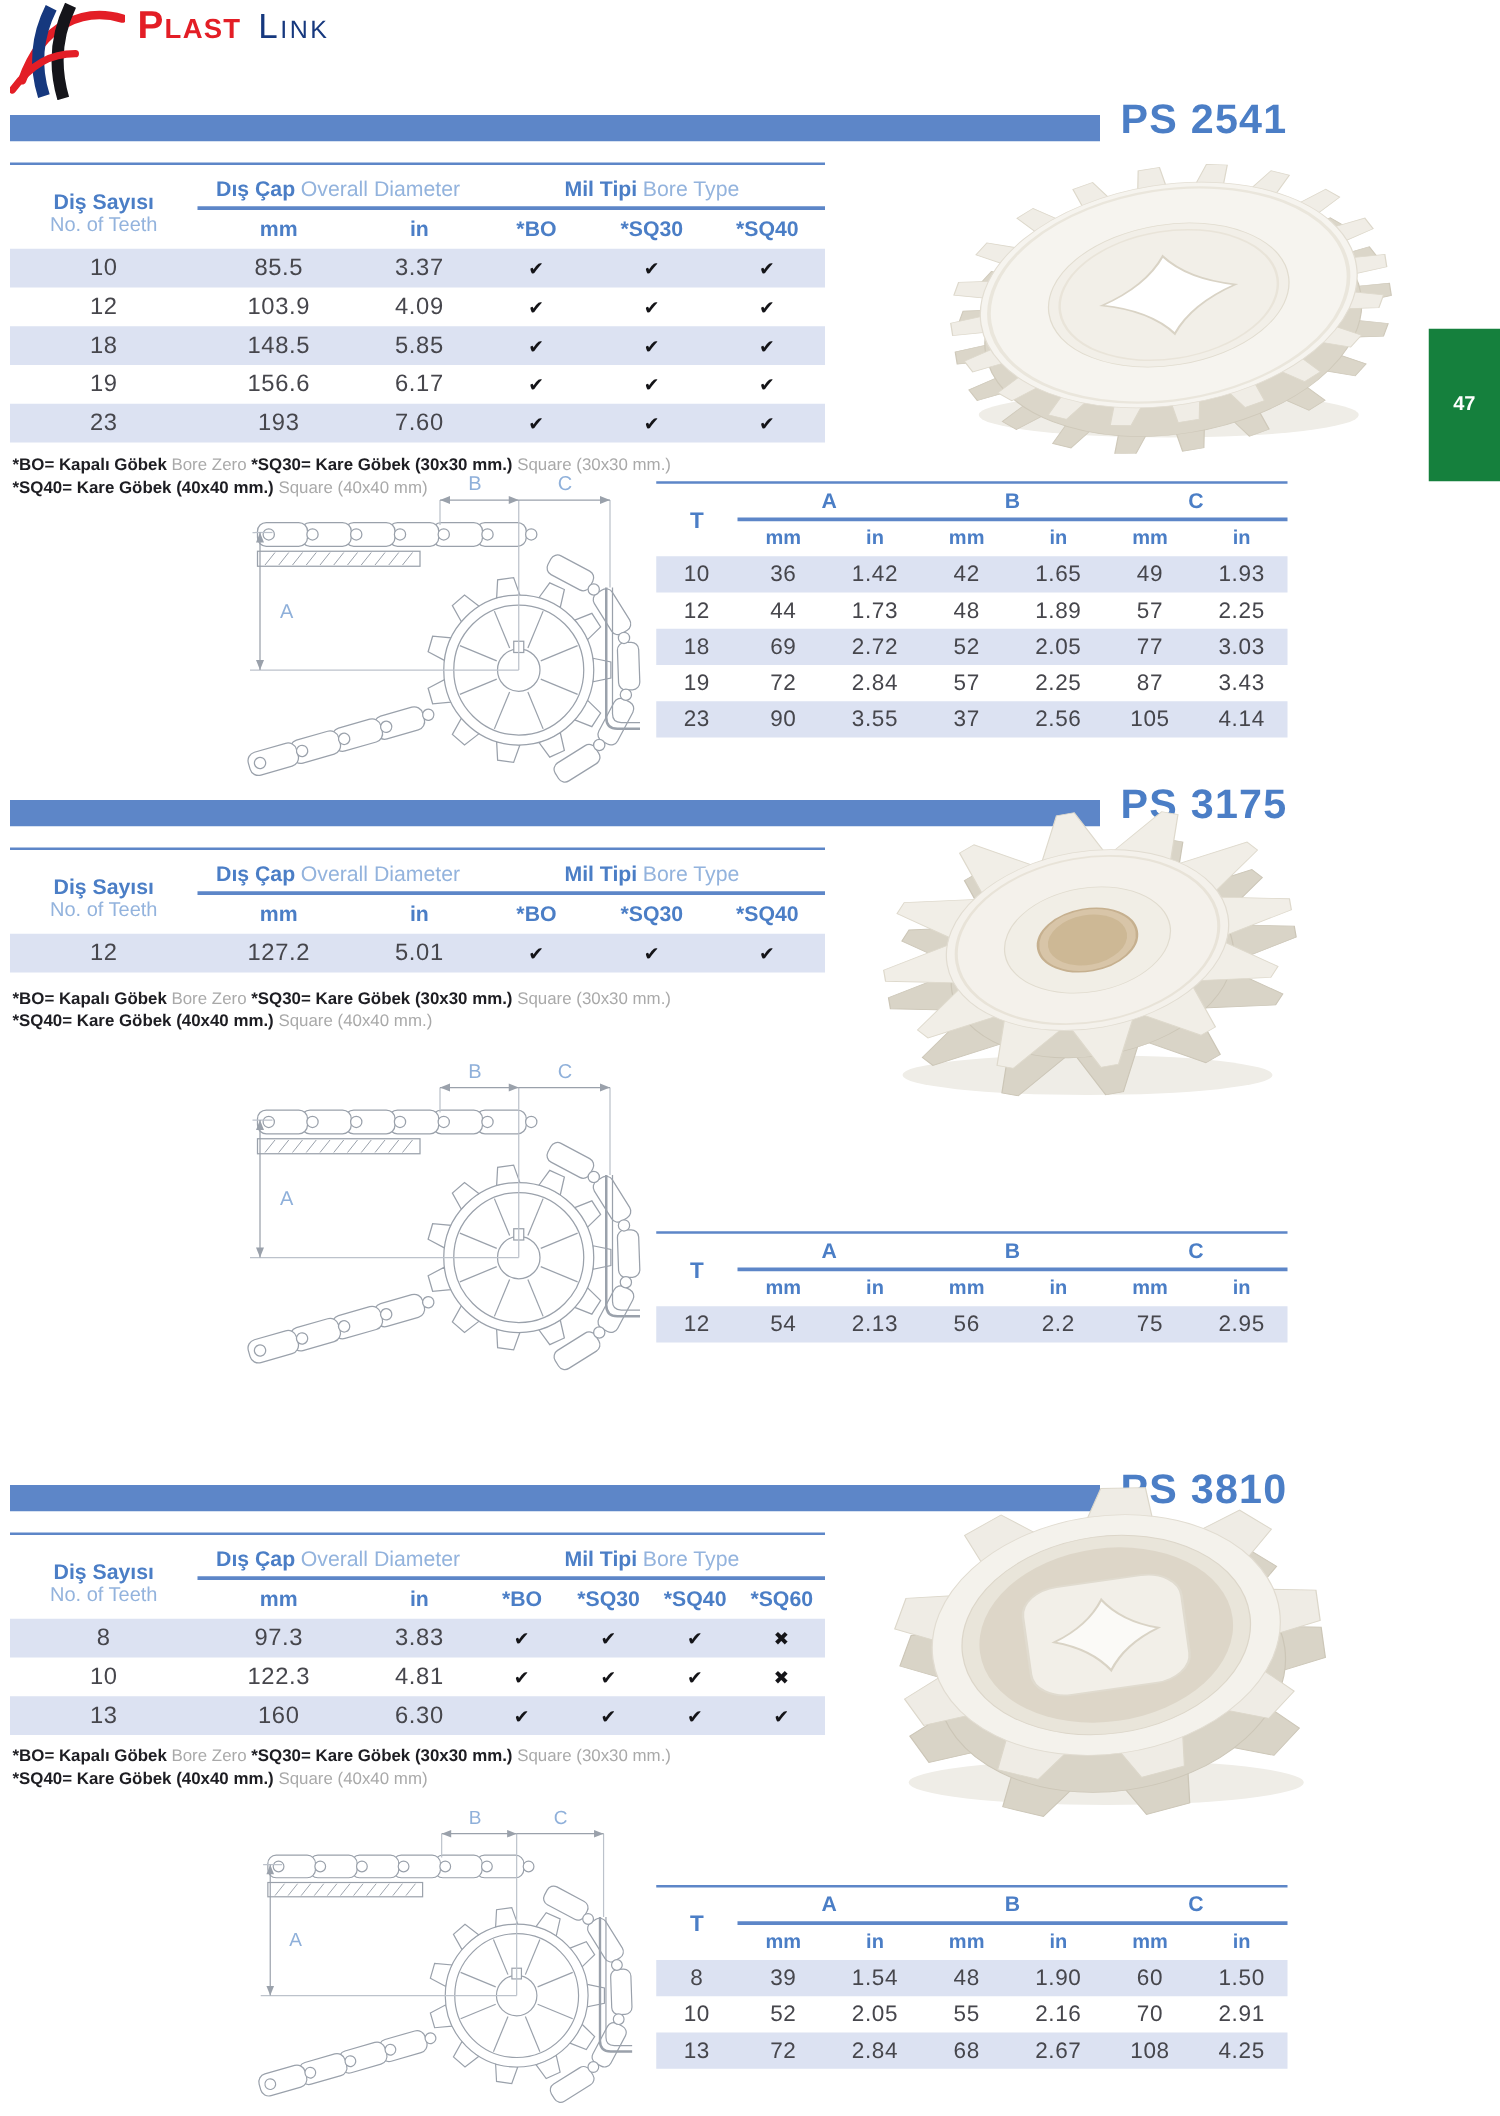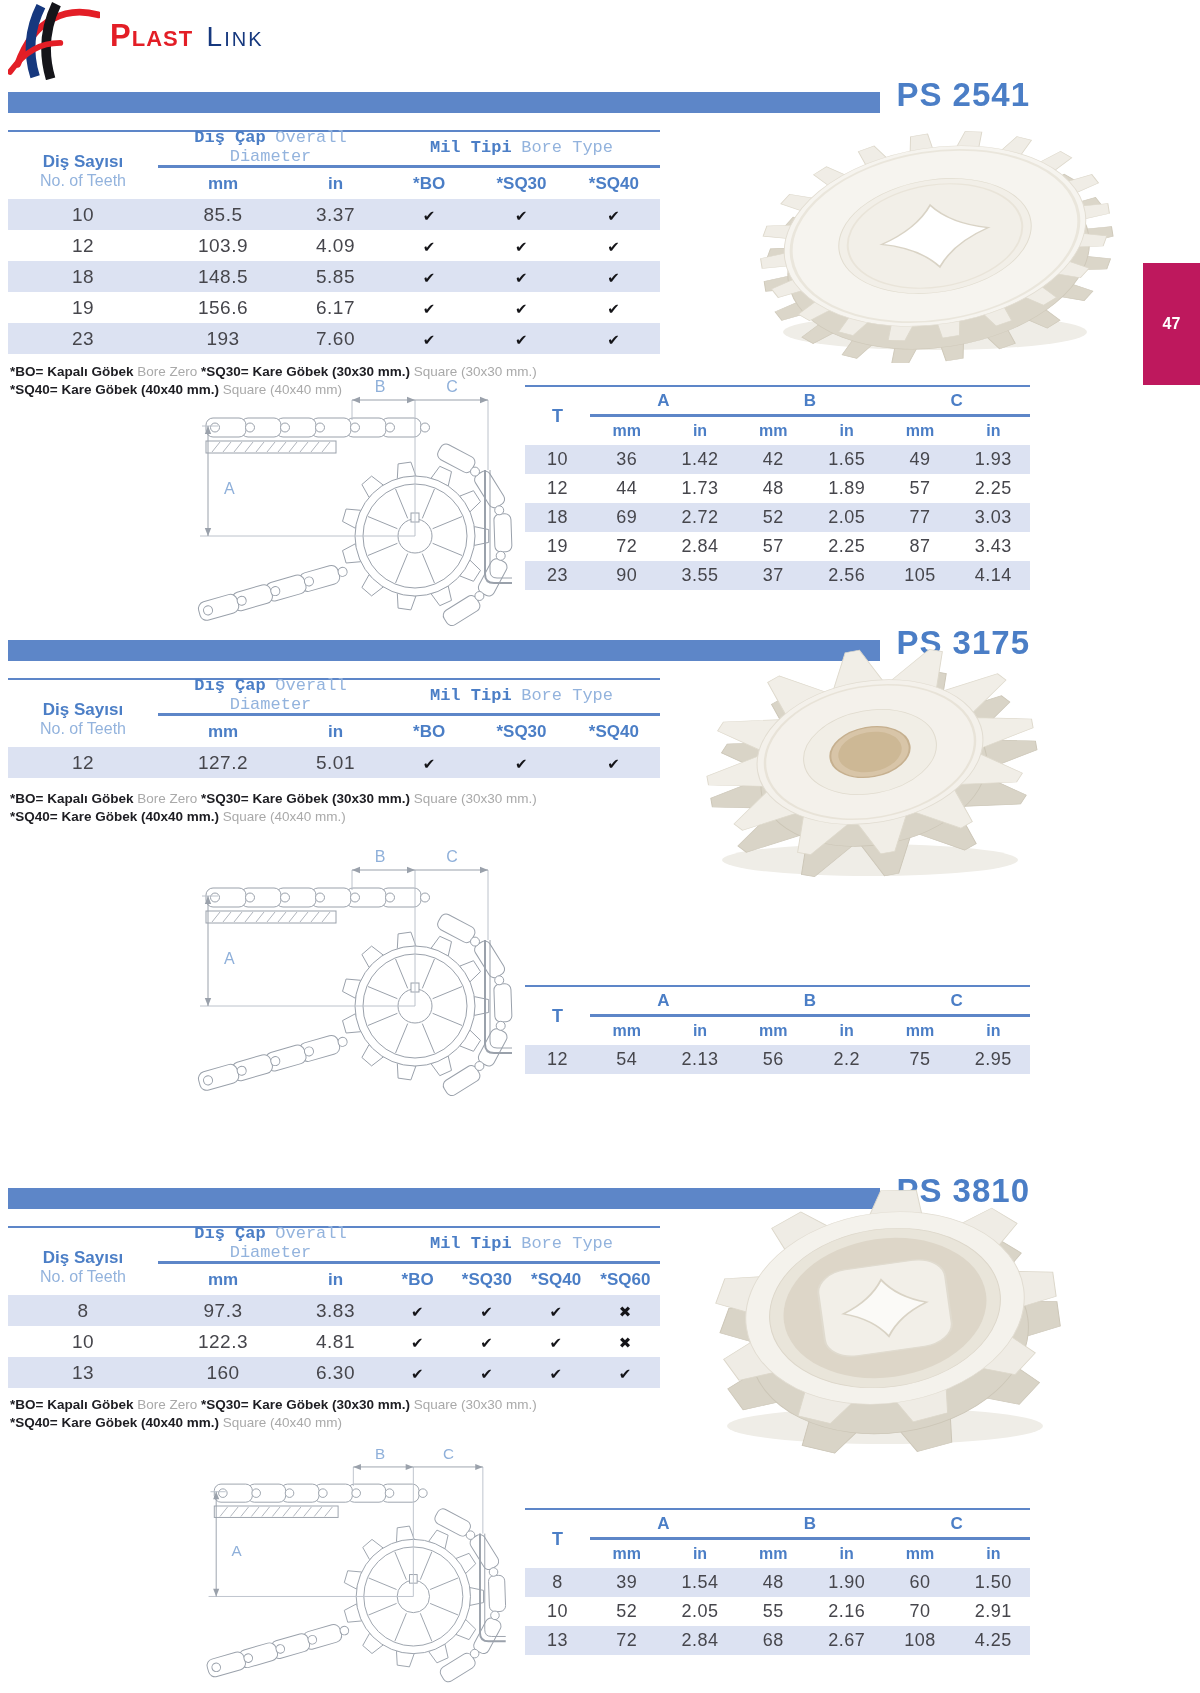--- a/index.html
+++ b/index.html
@@ -3,39 +3,39 @@
 <meta charset="utf-8">
 <style>
   html,body{margin:0;padding:0;}
   body{position:relative;width:1200px;height:1693px;background:#ffffff;overflow:hidden;
        font-family:"Liberation Sans","DejaVu Sans",sans-serif;}
   .abs{position:absolute;}
   .bar{background:#5d86c8;height:21px;}
   .rule{background:#5d86c8;}
   .sec-title{width:200px;text-align:right;color:#4b7ec6;font-size:33px;font-weight:700;letter-spacing:1px;}
   
-  .logo{display:flex;align-items:center;}
+  .logo{display:flex;align-items:flex-start;}
   .wordmark{margin-left:10px;margin-bottom:14px;white-space:nowrap;}
   .wm-p{color:#e31e26;font-weight:700;letter-spacing:1px;}
   .wm-l{color:#16387e;font-weight:500;letter-spacing:2px;margin-left:9px;}
   .wm-big{font-size:31px;}
   .wm-sm{font-size:22px;}
   .wm-big2{font-size:28px;}
   .wm-sm2{font-size:20px;}
   
-  .tab{background:#be185d;color:#ffffff;font-size:16px;font-weight:700;
+  .tab{background:#15803d;color:#ffffff;font-size:16px;font-weight:700;
        display:flex;align-items:center;justify-content:center;}
   
   .spec{width:652px;}
   .spec-head{display:flex;}
   .sp-teeth{width:150px;text-align:center;padding-top:20px;}
   .sp-tt{color:#4b7ec6;font-weight:700;font-size:17px;}
   .sp-ts{color:#93b3dd;font-size:16px;}
   .sp-right{flex:1;}
-  .sp-groups{display:flex;height:30px;align-items:center;padding-bottom:3px;font-family:Liberation Mono, monospace;}
+  .sp-groups{display:flex;height:30px;align-items:flex-end;padding-bottom:3px;}
   .sp-gd{width:225px;text-align:center;}
   .sp-gb{flex:1;text-align:center;}
   .bb{color:#4b7ec6;font-weight:700;font-size:17px;}
   .lb{color:#93b3dd;font-size:17px;}
   .sp-units{display:flex;height:31px;align-items:center;}
   .sp-units>div{color:#4b7ec6;font-weight:700;font-size:17px;text-align:center;}
   .sp-units .um{width:130px;}
   .sp-units .ui{width:95px;}
   .sp-units .ub{flex:1;}
   .sp-row{display:flex;height:31px;align-items:center;font-size:19px;color:#46464c;letter-spacing:.5px;}

